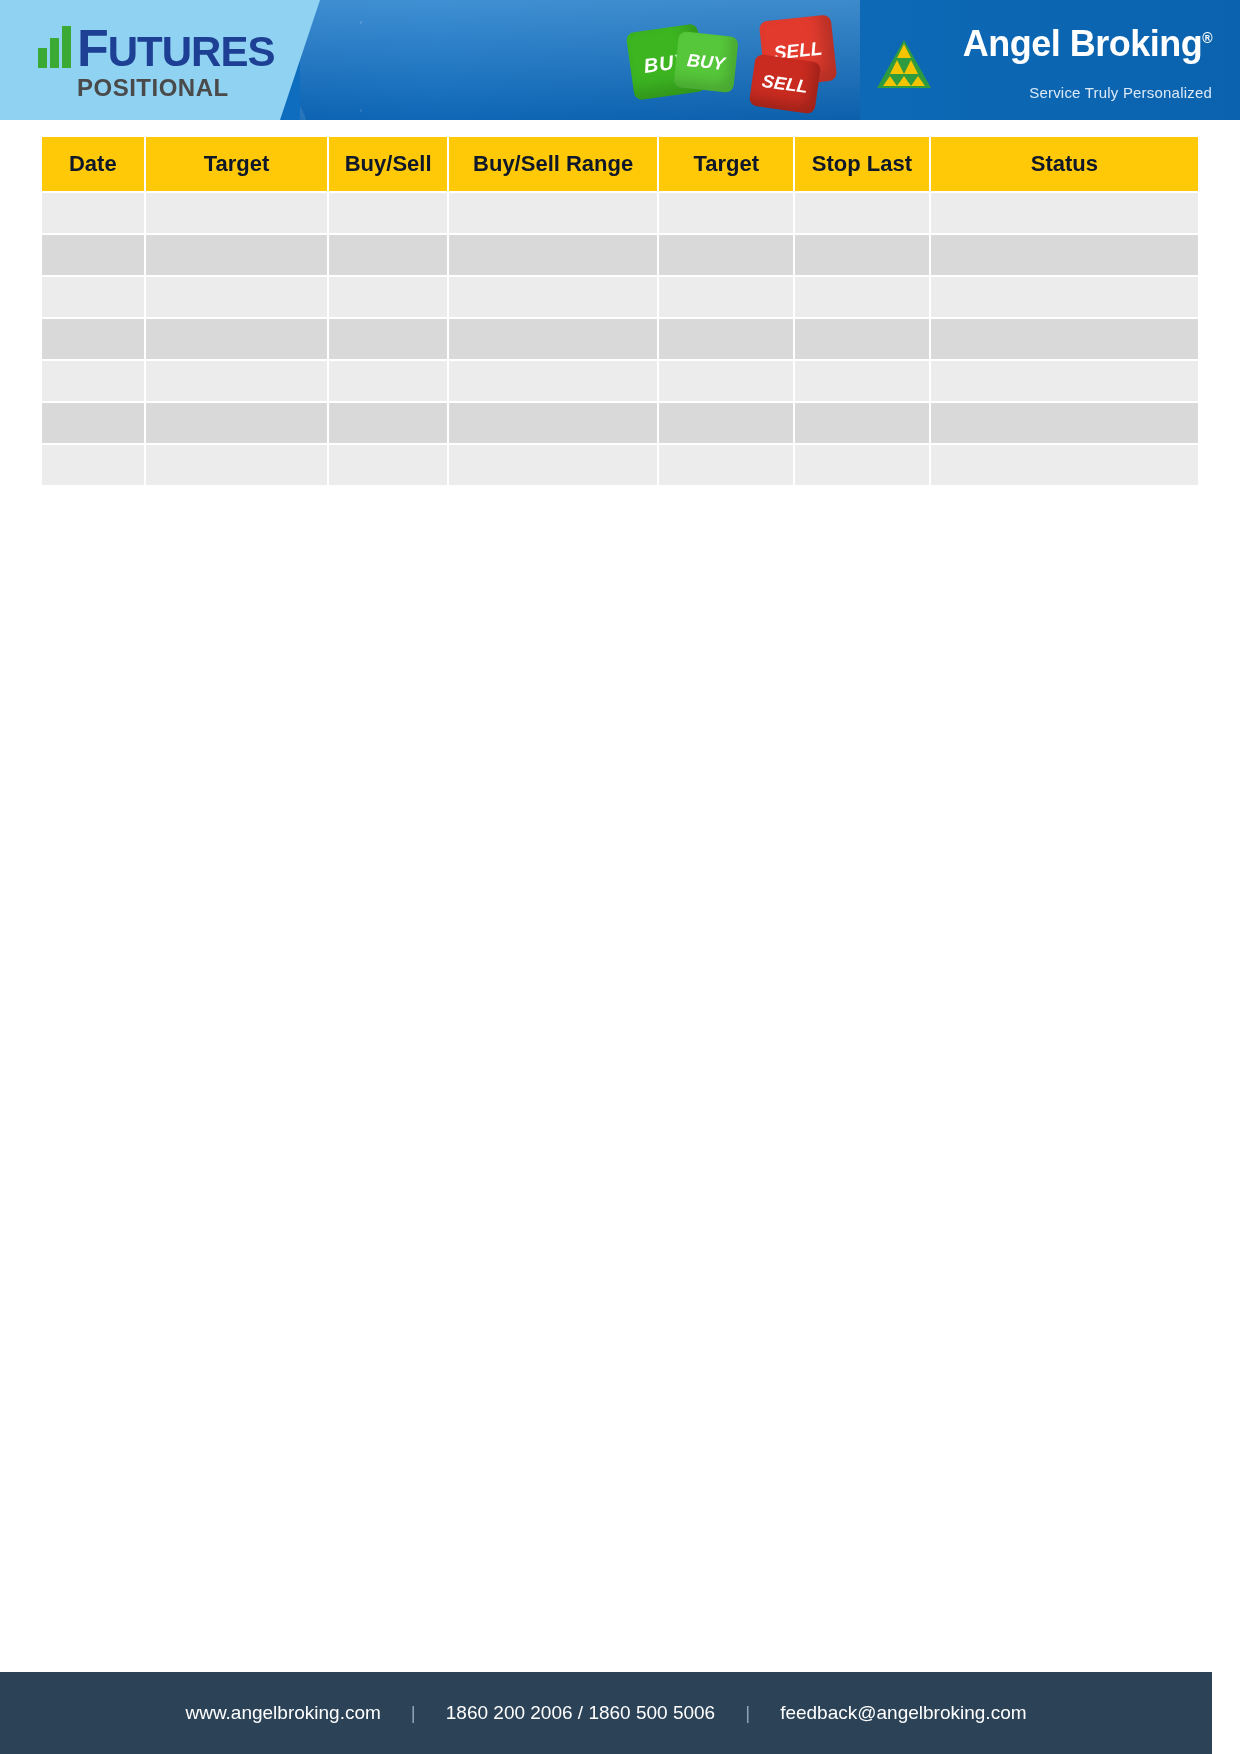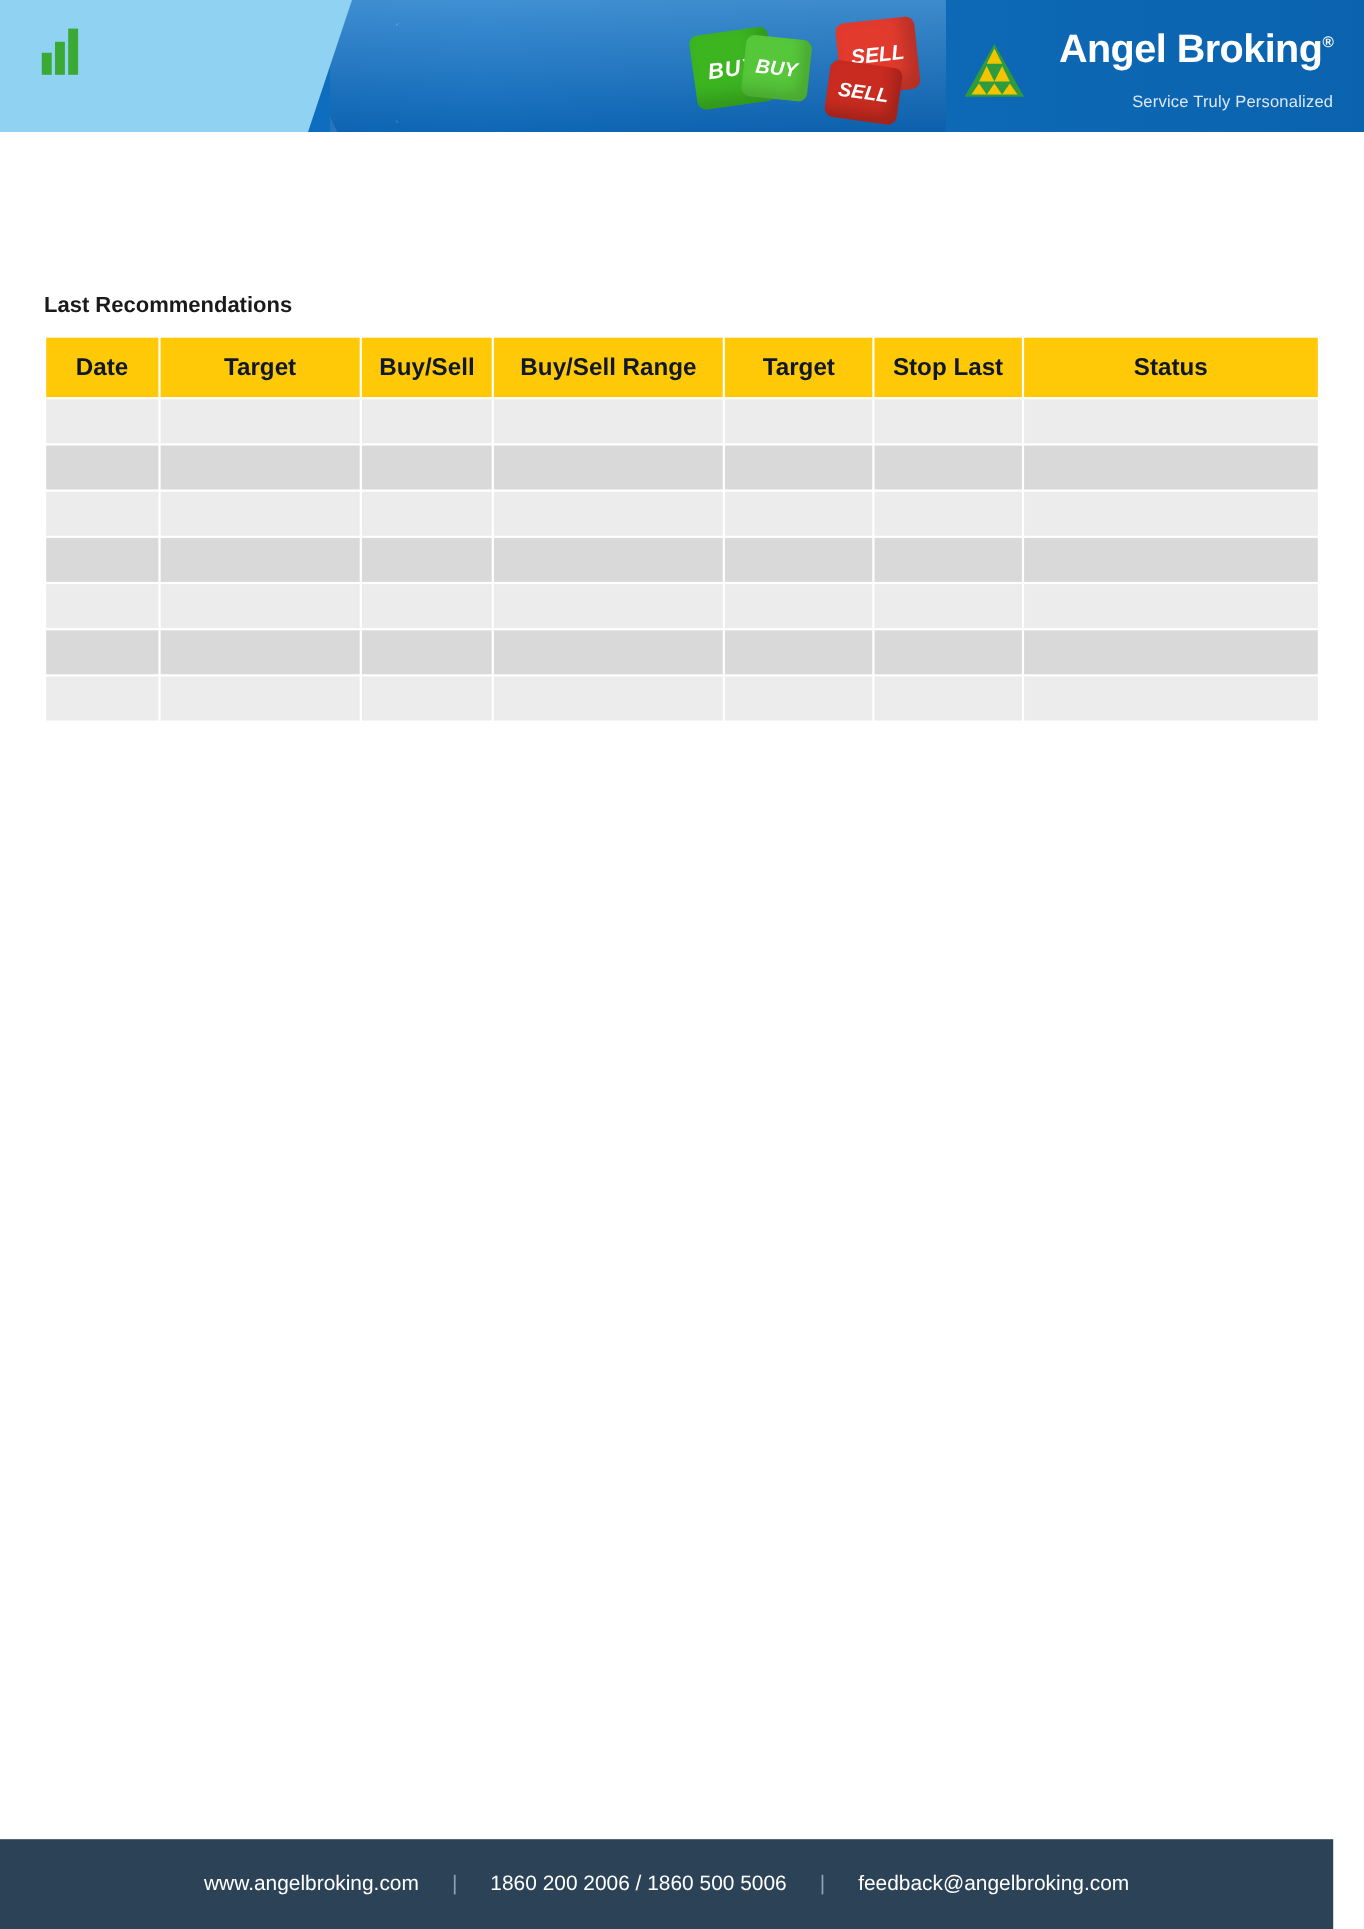--- a/index.html
+++ b/index.html
@@ -259,20 +259,24 @@
 
 <div class="header">
   <div class="header-photo"></div>
   <div class="header-left"></div>
 
   <div class="logo-block">
     <div class="bars">
       <i class="b1"></i>
         <i class="b2"></i>
         <i class="b3"></i>
+    </div>
+    <div class="futures-text">
+      <div class="t1"><span class="cap">F</span><span>UTURES</span></div>
+      <div class="t2">POSITIONAL</div>
     </div>
   </div>
 
   <div class="dice-buy">BUY</div>
   <div class="dice-buy2">BUY</div>
   <div class="dice-sell">SELL</div>
   <div class="dice-sell2">SELL</div>
 
   <div class="brand">
     <div class="brand-mark">
@@ -289,21 +293,20 @@
       </svg>
     </div>
     <div class="brand-text">
       <div class="bname"><span>Angel Broking</span><sup>®</sup></div>
       <div class="btag">Service Truly Personalized</div>
     </div>
   </div>
 </div>
 
 <div class="content">
-  <div class="section-title">Last Recommendations</div>
 
   <table class="rec">
     <colgroup>
       <col class="c-date">
         <col class="c-stocks">
         <col class="c-bs">
         <col class="c-bsr">
       <col class="c-target">
         <col class="c-sl">
         <col class="c-status">

